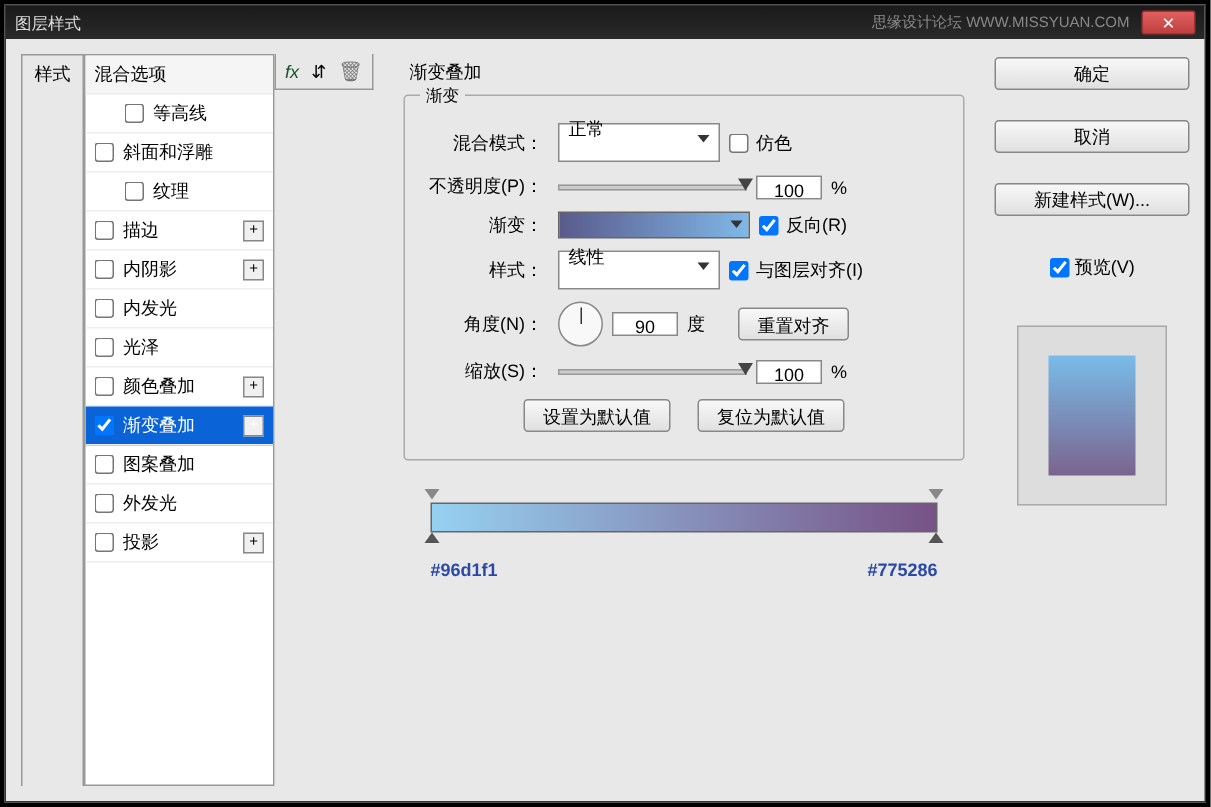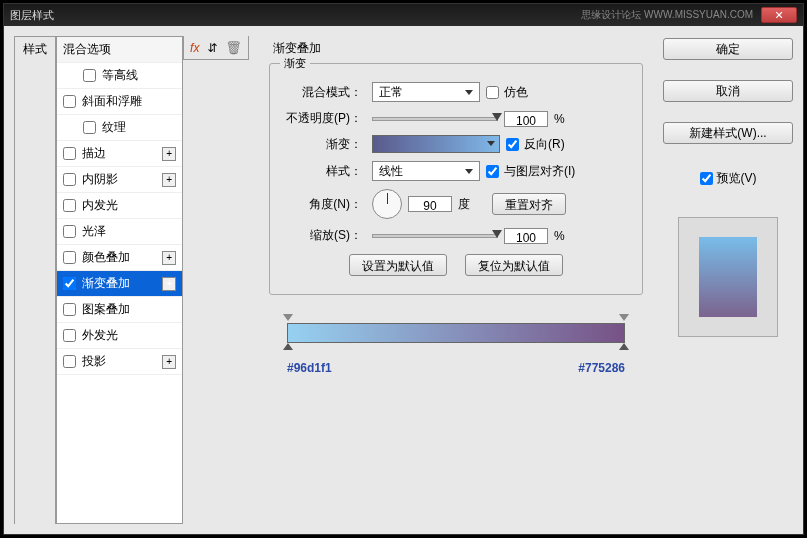--- a/index.html
+++ b/index.html
@@ -13,28 +13,28 @@
 .left-panel{width:235px;display:flex;flex-direction:row}
 .styles-header{padding:4px 8px;border:1px solid #999;background:#e8e8e8;border-bottom:none}
 .styles-list{flex:1;border:1px solid #999;background:#fff;overflow-y:auto}
 .style-row{display:flex;align-items:center;height:26px;padding:0 6px;border-bottom:1px solid #eee;position:relative}
 .style-row.header{background:#f5f5f5;font-weight:normal}
 .style-row.indent{padding-left:26px}
 .style-row.selected{background:#0a64d8;color:#fff}
 .style-row input[type=checkbox]{margin-right:6px}
 .style-row .plus{position:absolute;right:6px;border:1px solid #888;width:14px;height:14px;display:flex;align-items:center;justify-content:center;font-size:10px;background:#f0f0f0}
 .left-footer{height:24px;border:1px solid #999;border-top:none;background:#e8e8e8;display:flex;align-items:center;padding:0 6px;gap:8px}
-.left-footer .ico{font-style:italic;color:#c2410c}
+.left-footer .ico{font-style:italic;color:#14532d}
 .center-panel{flex:1;padding:4px 10px}
 .fieldset{border:1px solid #aaa;border-radius:3px;padding:10px 14px 18px;margin-top:6px;position:relative}
 .legend{position:absolute;top:-8px;left:10px;background:#e8e8e8;padding:0 4px;font-size:11px}
 .section-title{margin-bottom:4px;padding-left:4px}
 .form-row{display:flex;align-items:center;margin:8px 0;gap:6px}
 .form-row .lbl{width:78px;text-align:right;margin-right:4px}
-.select{border:1px solid #888;background:#fff;height:20px;display:flex;align-items:flex-end;padding:0 6px;position:relative;min-width:108px}
+.select{border:1px solid #888;background:#fff;height:20px;display:flex;align-items:flex-end;padding:12px 6px;position:relative;min-width:108px}
 .select::after{content:"";position:absolute;right:6px;top:7px;border-left:4px solid transparent;border-right:4px solid transparent;border-top:5px solid #333}
 .chk{display:flex;align-items:center;gap:5px}
 .slider{height:4px;background:#ccc;border:1px solid #999;position:relative;flex:1;max-width:126px}
 .slider .thumb{position:absolute;top:-5px;width:0;height:0;border-left:5px solid transparent;border-right:5px solid transparent;border-top:8px solid #444}
 .numbox{border:1px solid #888;background:#fff;width:44px;height:16px;text-align:center;line-height:18px}
 .grad-preview{width:128px;height:18px;border:1px solid #666;background:linear-gradient(90deg,#5a5a8c,#7fb8e8);cursor:pointer}
 .grad-preview::after{content:"";float:right;margin:5px 4px 0 0;border-left:4px solid transparent;border-right:4px solid transparent;border-top:5px solid #333}
 .angle-dial{width:30px;height:30px;border:1px solid #888;border-radius:50%;background:#f8f8f8;position:relative}
 .angle-dial::after{content:"";position:absolute;width:1px;height:11px;background:#333;left:50%;top:3px;transform-origin:bottom}
 .btn{border:1px solid #888;background:linear-gradient(#f8f8f8,#e0e0e0);height:22px;padding:0 12px;border-radius:3px;cursor:pointer;display:inline-flex;align-items:flex-end}

